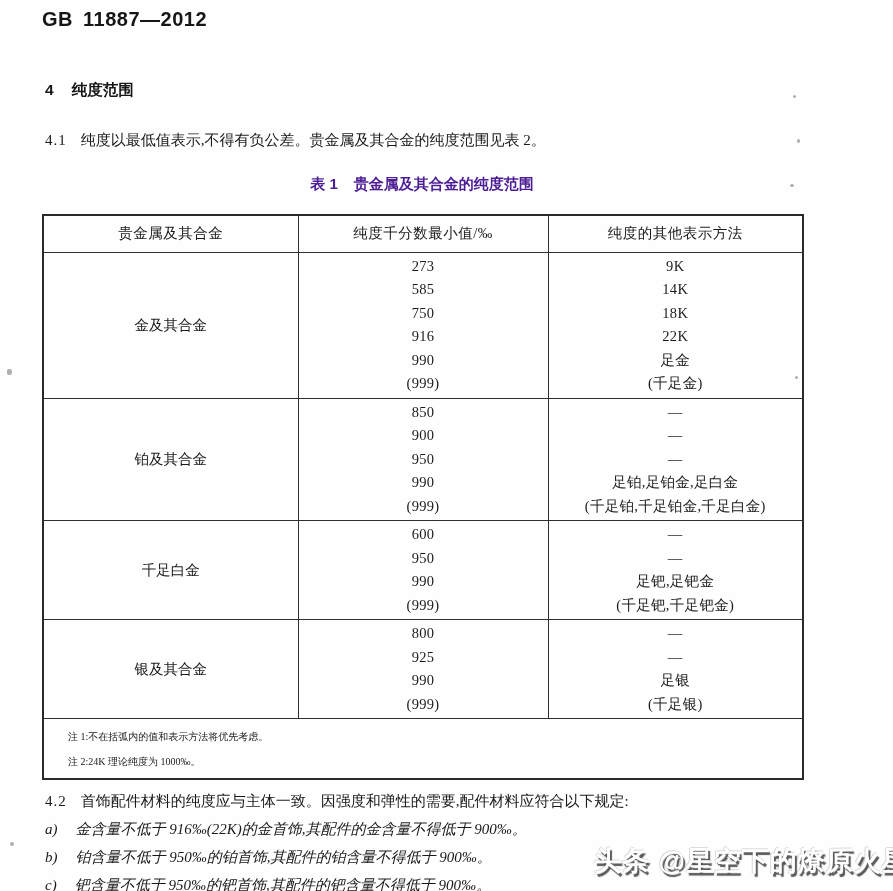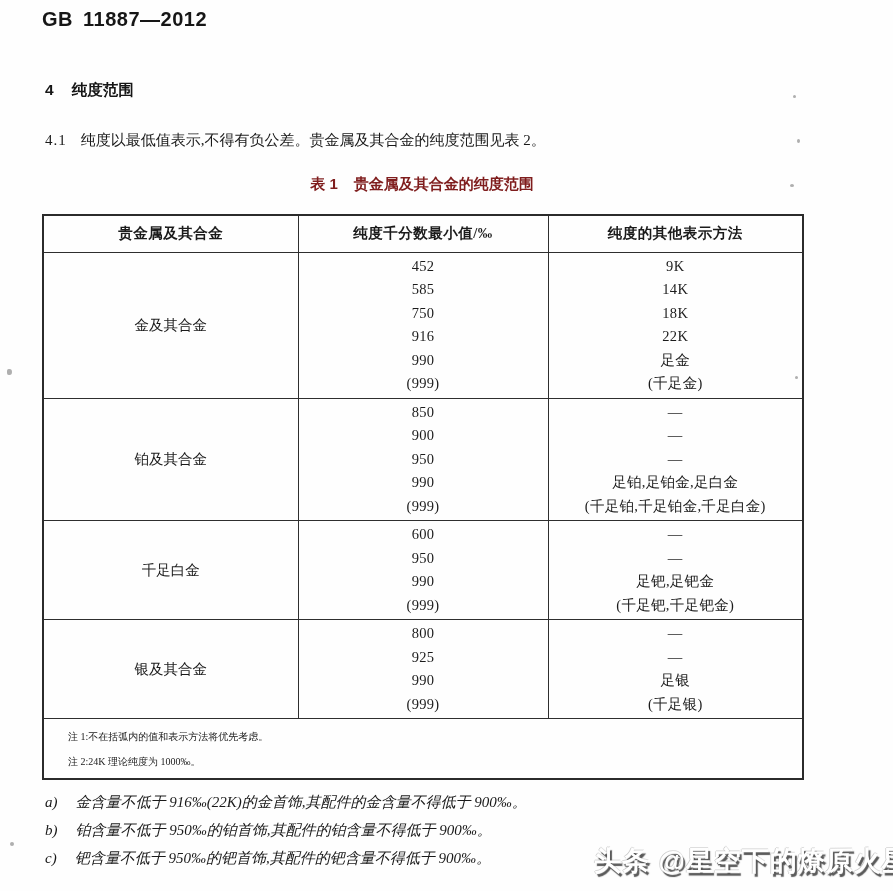--- a/index.html
+++ b/index.html
@@ -32,40 +32,40 @@
     font-size: 15px; color: #191919;
     white-space: nowrap;
   }
   .clause-41 { top: 131px; }
   .clause .cl-no { margin-right: 14px; letter-spacing: 1px; }
 
   .table-caption {
     position: absolute; left: 42px; top: 175px; width: 760px;
     text-align: center;
     font-family: "Liberation Sans", sans-serif;
-    font-weight: bold; font-size: 15px; color: #7f1d1d;
+    font-weight: bold; font-size: 15px; color: #4c1d95;
   }
   .table-caption .cap-label { margin-right: 16px; }
 
   table.purity {
     position: absolute; left: 42px; top: 214px;
     width: 760px; table-layout: fixed;
     border-collapse: collapse;
     font-size: 14.5px; color: #1b1b1b;
   }
   table.purity col.c1 { width: 255px; }
   table.purity col.c2 { width: 250px; }
   table.purity col.c3 { width: 255px; }
   table.purity { border: 2px solid #2b2b2b; }
   table.purity th, table.purity td {
     border: 1px solid #2e2e2e;
     text-align: center; vertical-align: middle;
   }
   table.purity thead th {
-    height: 37px; font-weight: bold; font-size: 14.5px;
+    height: 37px; font-weight: normal; font-size: 14.5px;
     letter-spacing: 0.5px;
   }
   td.group-cell { padding: 2px 0; }
   .vline {
     height: 23.5px;
     display: flex; align-items: center; justify-content: center;
     letter-spacing: 0.3px;
   }
   tr.notes-row td {
     text-align: left; padding: 5px 28px 4px 24px;
@@ -132,21 +132,21 @@
       <tr>
         <th>贵金属及其合金</th>
         <th>纯度千分数最小值/‰</th>
         <th>纯度的其他表示方法</th>
       </tr>
     </thead>
     <tbody>
       <tr>
         <td class="group-cell">金及其合金</td>
         <td class="group-cell">
-          <div class="vline">452</div>
+          <div class="vline">273</div>
           <div class="vline">585</div>
           <div class="vline">750</div>
           <div class="vline">916</div>
           <div class="vline">990</div>
           <div class="vline">(999)</div>
         </td>
         <td class="group-cell">
           <div class="vline">9K</div>
           <div class="vline">14K</div>
           <div class="vline">18K</div>
@@ -205,20 +205,23 @@
       <tr class="notes-row">
         <td colspan="3">
           <div>注 1:不在括弧内的值和表示方法将优先考虑。</div>
           <div>注 2:24K 理论纯度为 1000‰。</div>
         </td>
       </tr>
     </tbody>
   </table>
 
   <div class="clause-42-block">
+    <div class="lead">
+      <span class="cl-no">4.2</span><span>首饰配件材料的纯度应与主体一致。因强度和弹性的需要,配件材料应符合以下规定:</span>
+    </div>
     <div class="list-item">
       <span class="li-label">a)</span><span>金含量不低于 916‰(22K)的金首饰,其配件的金含量不得低于 900‰。</span>
     </div>
     <div class="list-item">
       <span class="li-label">b)</span><span>铂含量不低于 950‰的铂首饰,其配件的铂含量不得低于 900‰。</span>
     </div>
     <div class="list-item">
       <span class="li-label">c)</span><span>钯含量不低于 950‰的钯首饰,其配件的钯含量不得低于 900‰。</span>
     </div>
   </div>

